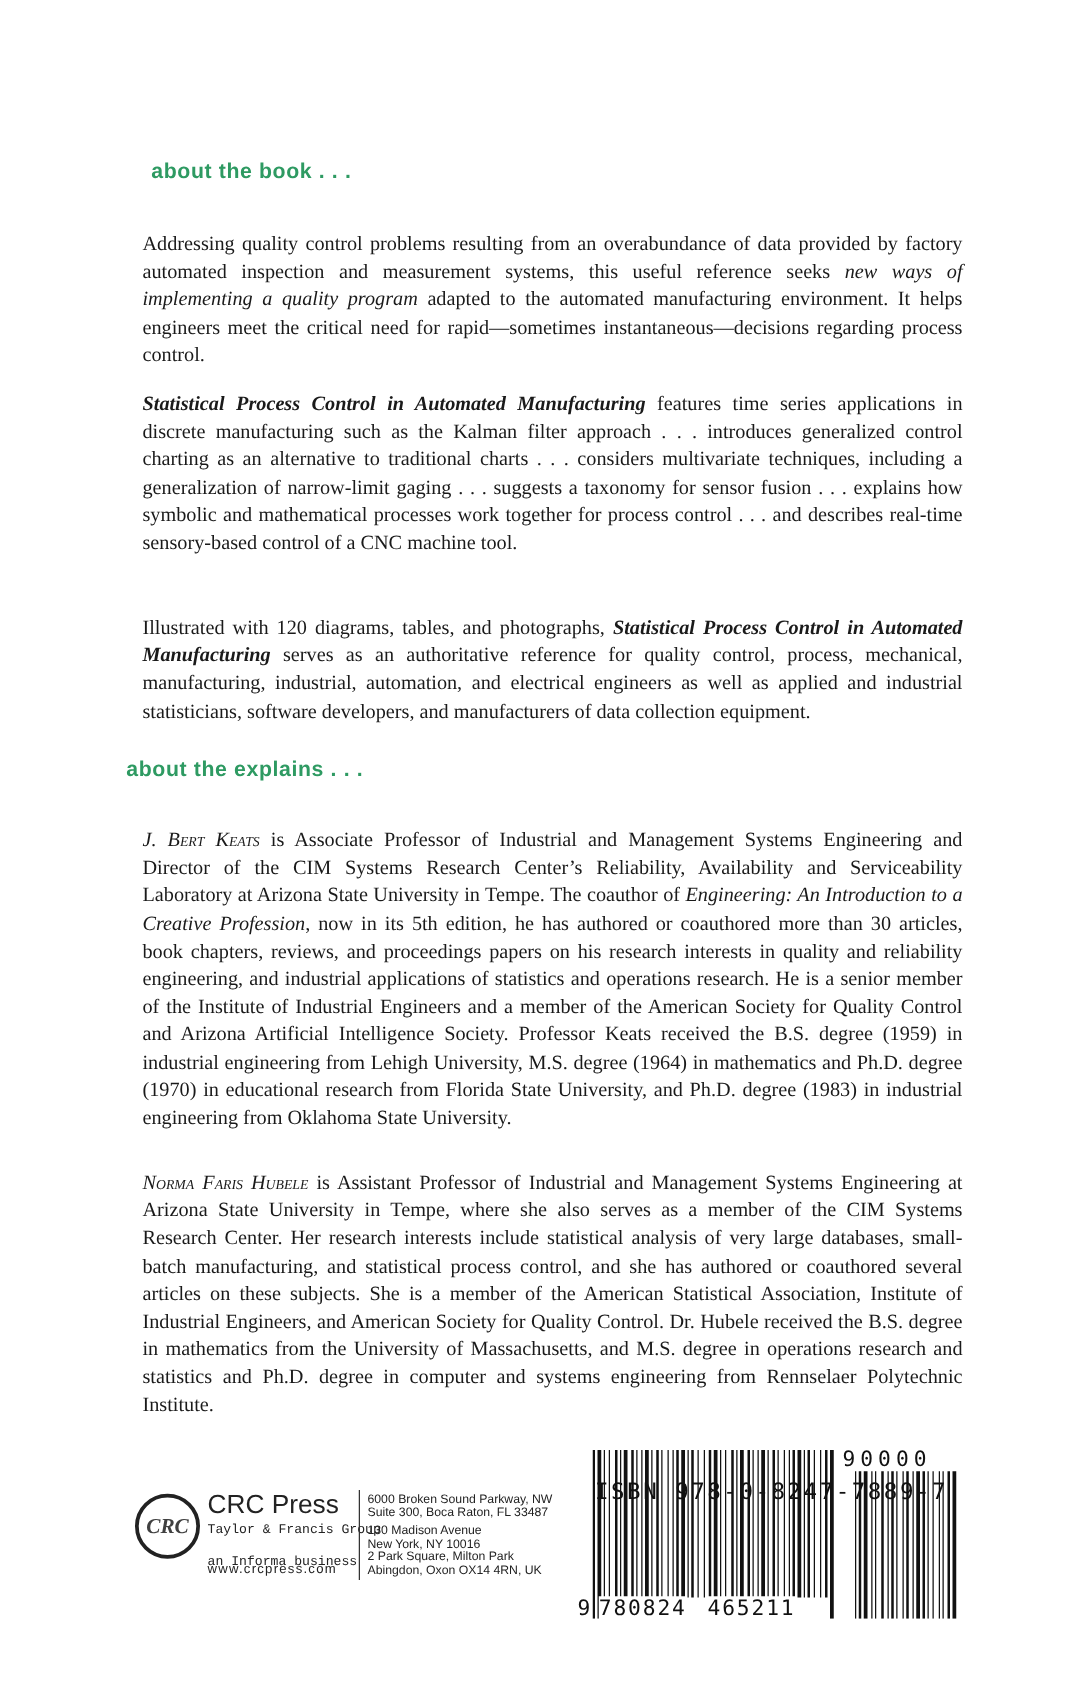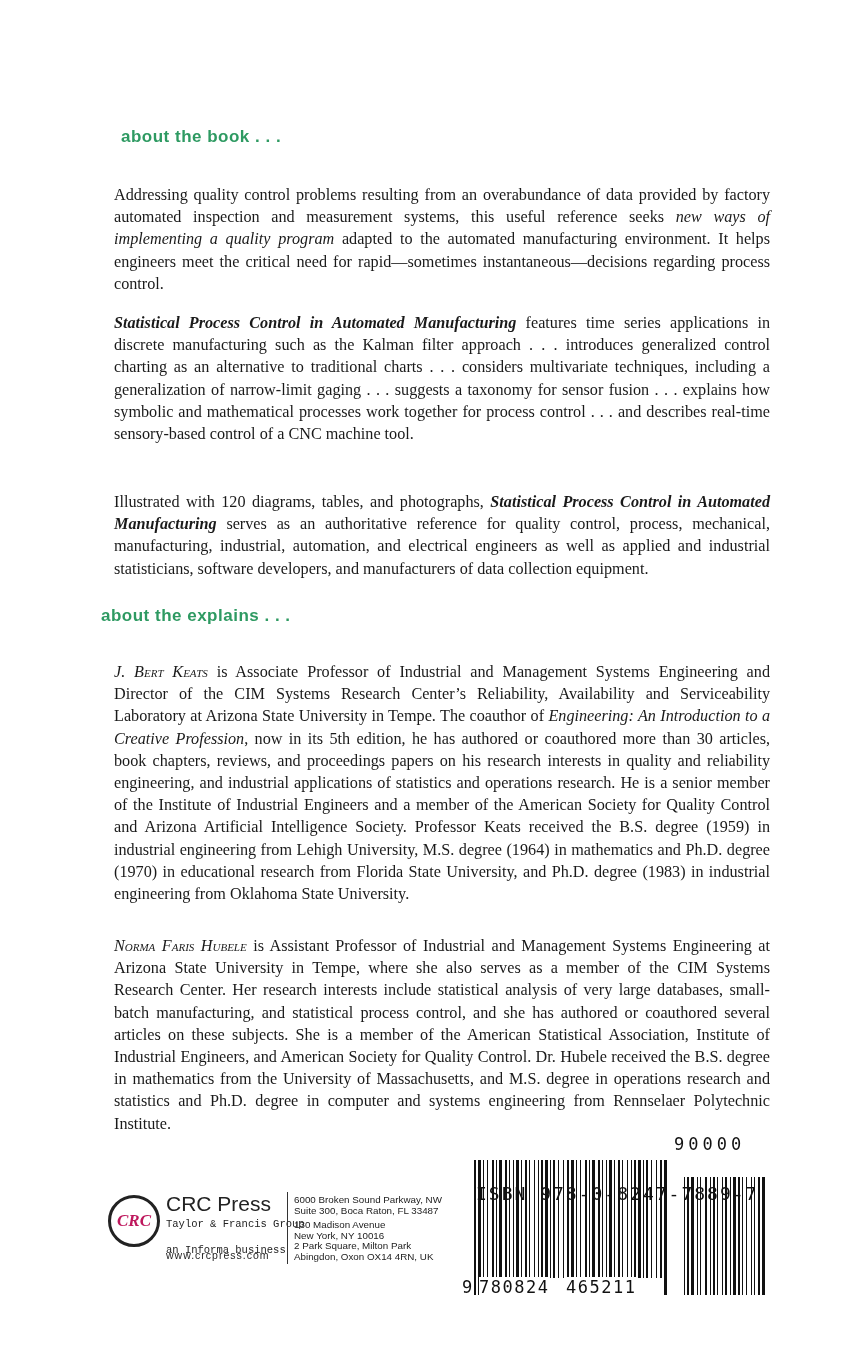--- a/index.html
+++ b/index.html
@@ -8,28 +8,28 @@
   .heading { position: absolute; left: 101px; font-family: "Liberation Sans", sans-serif;
              font-weight: bold; font-size: 17px; color: #2e9a62; letter-spacing: 0.5px; margin: 0; }
   .para { position: absolute; left: 101px; width: 656px; font-size: 16.2px; line-height: 22.2px;
           text-align: justify; margin: 13px; }
   .para i, .para em { font-style: italic; }
   .bi { font-style: italic; font-weight: bold; }
   .sc { font-variant: small-caps; font-style: italic; }
   .logo { position: absolute; left: 108px; top: 1192px; width: 345px; height: 80px; }
   .crc-circle { position: absolute; left: 0; top: 3px; width: 52px; height: 52px; border: 3px solid #222;
                 border-radius: 50%; box-sizing: border-box; display: flex; align-items: center; justify-content: center;
-                font-family: "Liberation Serif", serif; font-weight: bold; font-style: italic; font-size: 17px; color: #be185d; }
+                font-family: "Liberation Serif", serif; font-weight: bold; font-style: italic; font-size: 17px; color: #404040; }
   .crc-name { position: absolute; left: 58px; top: 0; font-family: "Liberation Sans", sans-serif; font-size: 21px; color: #222; }
   .crc-sub { position: absolute; left: 58px; font-family: Liberation Mono, monospace; font-size: 10.5px; color: #222; }
   .crc-url { position: absolute; left: 58px; top: 57px; font-family: "Liberation Sans", sans-serif; font-size: 10.5px; letter-spacing: 1px; color: #222; }
   .divider { position: absolute; left: 179px; top: 0; width: 1px; height: 72px; background: #333; }
   .addr { position: absolute; left: 186px; font-family: "Liberation Sans", sans-serif; font-size: 9.8px; line-height: 11px; color: #222; }
   .isbn-top { position: absolute; left: 476px; top: 1137px; font-family: "DejaVu Sans Mono", monospace; font-size: 18px; letter-spacing: 2px; color: #111; margin-top: 46px; }
-  .addon-num { position: absolute; left: 674px; top: 1134px; font-family: "DejaVu Sans Mono", monospace; font-size: 17px; letter-spacing: 4px; color: #111; }
+  .addon-num { position: absolute; left: 674px; top: 1158px; font-family: "DejaVu Sans Mono", monospace; font-size: 17px; letter-spacing: 4px; color: #111; }
   .barcode { position: absolute; left: 474px; top: 1160px; }
   .barcode-digits { position: absolute; top: 1277px; font-family: "DejaVu Sans Mono", monospace; font-size: 17px; color: #111; background: #fff; }
 </style>
 </head>
 <body>
 
 <h2 class="heading" style="top:127px;margin-left:20px;">about the book . . .</h2>
 
 <p class="para" style="top:171px;"><span>Addressing quality control problems resulting from an overabundance of data provided by factory automated inspection and measurement systems, this useful reference seeks </span><i>new ways of implementing a quality program</i><span> adapted to the automated manufacturing environment. It helps engineers meet the critical need for rapid—sometimes instantaneous—decisions regarding process control.</span></p>
 

